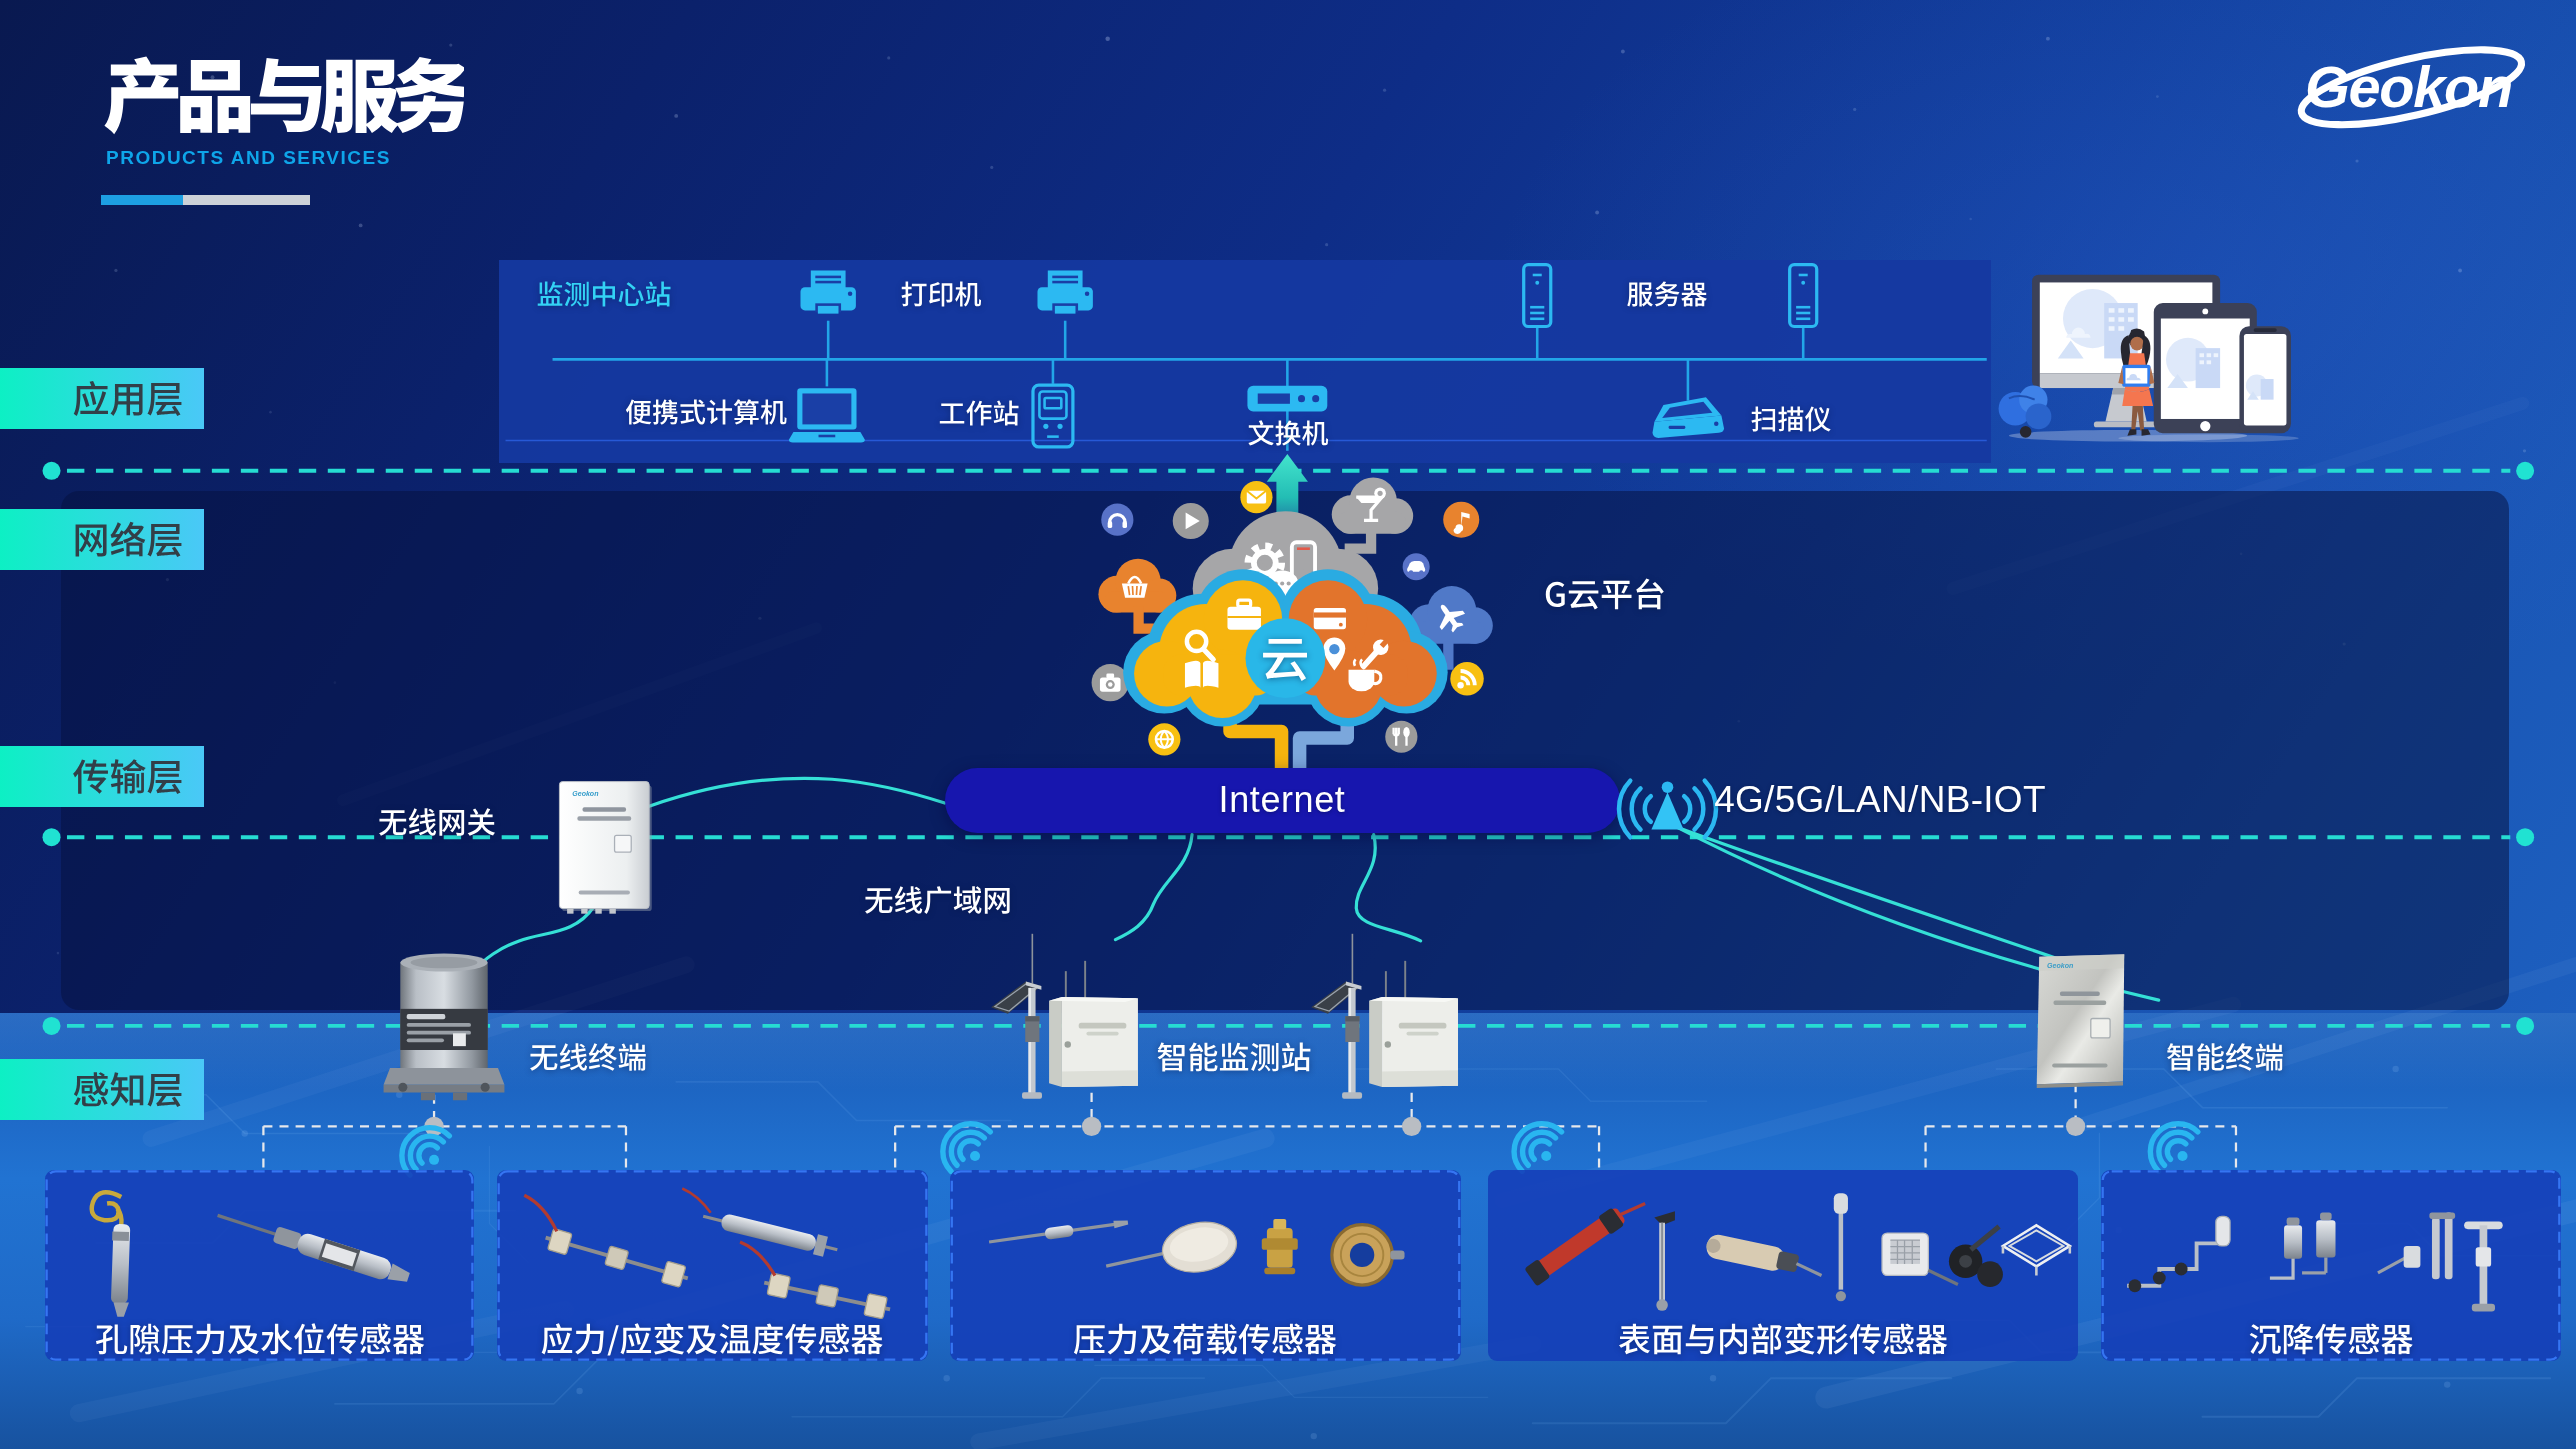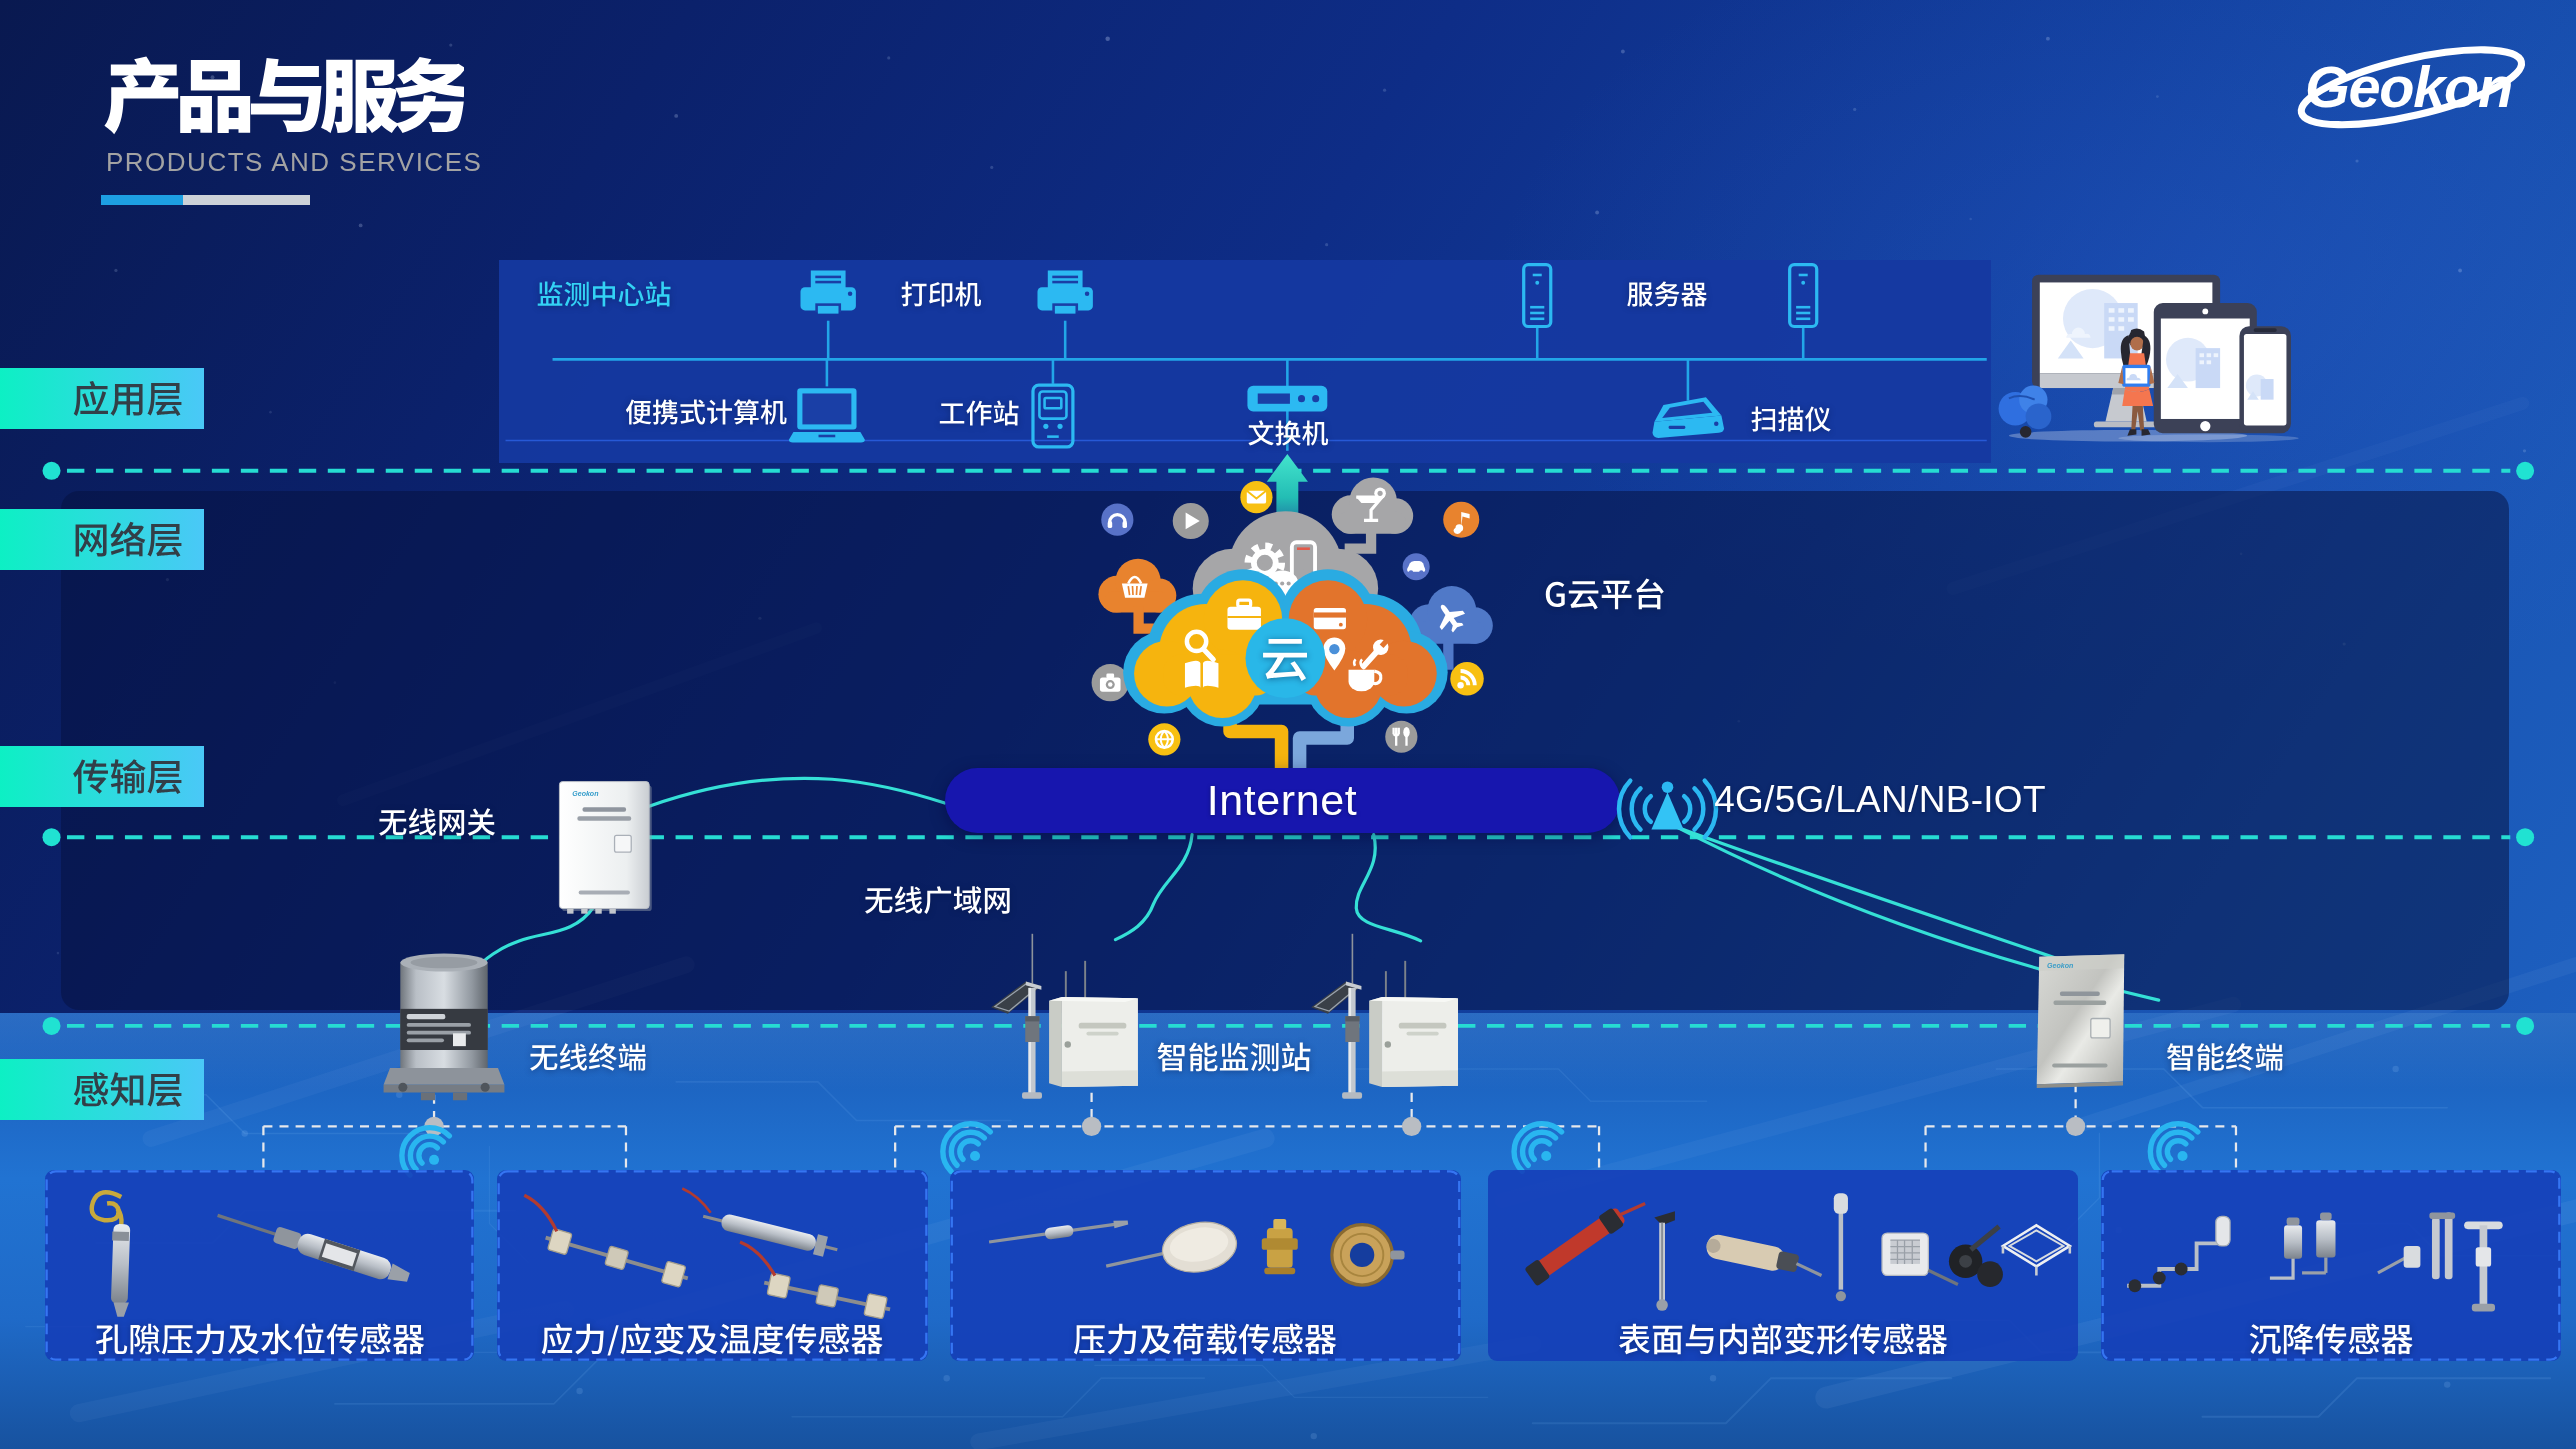--- a/index.html
+++ b/index.html
@@ -12,21 +12,21 @@
   .bg-floor{position:absolute;left:0;top:1013px;width:2576px;height:436px;background:
     linear-gradient(180deg,#1a5ab6 0%,#2173d2 38%,#1f6ac8 70%,#17529f 100%);}
   .bg-floor-glow{position:absolute;left:0;top:1013px;width:2576px;height:77px;background:linear-gradient(180deg,rgba(120,190,255,0.18),rgba(120,190,255,0));}
   .panel-main{position:absolute;left:61px;top:491px;width:2448px;height:519px;border-radius:18px;background:rgba(5,17,64,0.52);}
   .panel-app{position:absolute;left:499px;top:260px;width:1492px;height:203px;background:rgba(21,56,160,0.94);}
   .lbl{position:absolute;transform:translate(-50%,-50%);color:#ffffff;white-space:nowrap;display:flex;align-items:center;justify-content:center;filter:drop-shadow(0 1.3px 3.2px rgba(2,16,60,0.45));}
   .lbl.latin{filter:none;text-shadow:0 1.3px 3.9px rgba(2,16,60,0.5)}
   .cyanlbl{color:#33d2f5}
   .chip{position:absolute;left:0;width:204px;height:61px;background:linear-gradient(90deg,#0df0c4,#4ac8f7);color:#323f48;display:flex;align-items:center;padding-left:72px;box-sizing:border-box;font-size:37px;}
   .title{position:absolute;left:103px;top:55px;color:#ffffff;font-size:80px;}
-  .subtitle{position:absolute;left:106px;top:147px;color:#a3a3a3;font-size:26px;letter-spacing:1.5px;font-weight:400}
+  .subtitle{position:absolute;left:106px;top:147px;color:#0ea5e9;font-size:19px;letter-spacing:1.5px;font-weight:700}
   .progress{position:absolute;left:101px;top:195px;height:10.3px;width:209px;background:#ccd1d8}
   .progress .done{position:absolute;left:0;top:0;height:10.3px;width:82px;background:#1d9fe2}
   .internet-bar{position:absolute;left:945px;top:768px;width:675px;height:65px;border-radius:33px;background:#1716ae;box-shadow:0 3.9px 15.5px rgba(4,4,60,0.45)}
   .sensor-box{position:absolute;top:1170px;height:191px;border-radius:9px;background:rgba(21,62,183,0.88);box-sizing:border-box}
   svg.cjk{display:block}
 </style>
 </head>
 <body>
 
 <div class="stage">
@@ -904,21 +904,21 @@
       </svg>
     </div>
     <div class="lbl " style="left:1605px;top:594px;font-size:33px;">
       <svg class="cjk" width="124" height="33" viewBox="0 0 3701 1000" fill="currentColor" aria-hidden="true">
         <path transform="translate(0,0)" d="M398 894C498 894 581 856 630 807V488H379V584H524V756C499 778 455 792 410 792C257 792 176 684 176 510C176 337 267 231 404 231C475 231 520 261 557 297L619 223C575 176 505 130 401 130C205 130 56 274 56 513C56 755 201 894 398 894Z"></path>
         <path transform="translate(701,0)" d="M164 110V207H845V110ZM138 928C185 910 249 907 780 863C803 902 824 938 839 969L930 914C881 821 782 676 698 564L611 609C647 658 686 716 723 773L266 805C340 714 417 603 480 488H949V391H52V488H347C286 608 209 719 181 751C149 791 127 816 101 823C115 853 133 906 138 928Z"></path>
         <path transform="translate(1701,0)" d="M168 261C204 332 239 425 252 483L343 453C330 395 291 305 254 236ZM744 232C721 301 679 398 644 458L727 484C763 427 808 338 845 259ZM49 525V620H450V963H548V620H953V525H548V195H895V101H102V195H450V525Z"></path>
         <path transform="translate(2701,0)" d="M171 533V963H268V910H728V962H829V533ZM268 819V624H728V819ZM127 457C172 440 236 438 794 409C817 439 837 467 851 492L932 433C879 349 761 226 666 140L592 189C635 230 682 278 725 327L256 346C340 267 424 170 497 68L402 27C328 149 214 274 178 306C145 339 120 359 96 365C107 390 123 437 127 457Z"></path>
       </svg>
     </div>
-    <div class="lbl latin" style="left:1282px;top:800px;font-size:43px;font-weight:500;letter-spacing:0.6px;">Internet</div>
+    <div class="lbl latin" style="left:1282px;top:800px;font-size:36px;font-weight:500;letter-spacing:0.6px;">Internet</div>
     <div class="lbl latin" style="left:1880px;top:800px;font-size:37px;font-weight:normal;letter-spacing:0.3px;">4G/5G/LAN/NB-IOT</div>
     <div class="lbl " style="left:437px;top:822px;font-size:30px;">
       <svg class="cjk" width="118" height="30" viewBox="0 0 4000 1000" fill="currentColor" aria-hidden="true">
         <path transform="translate(0,0)" d="M111 101V194H434C432 259 429 326 420 392H49V485H402C361 649 265 799 35 885C59 905 86 939 99 964C356 860 457 679 500 485H508V805C508 909 538 940 652 940C675 940 798 940 822 940C924 940 953 897 964 732C937 725 894 709 873 692C868 825 861 847 815 847C787 847 685 847 663 847C615 847 607 841 607 804V485H955V392H516C525 326 528 259 531 194H899V101Z"></path>
         <path transform="translate(1000,0)" d="M51 818 71 909C165 879 286 840 402 802L388 724C263 760 135 798 51 818ZM705 101C751 126 811 166 841 194L897 136C867 110 806 73 760 50ZM73 461C88 453 112 448 219 435C180 491 145 535 127 553C96 591 74 614 50 619C61 643 75 685 79 703C102 690 139 680 387 630C385 611 386 575 389 551L208 582C281 496 352 394 412 291L334 242C315 279 294 317 272 352L164 361C223 280 279 178 320 80L232 38C194 155 123 281 101 313C79 346 62 368 42 373C53 398 68 443 73 461ZM876 530C840 586 793 638 738 684C725 636 713 581 704 520L948 474L933 391L692 435C688 399 684 360 681 321L921 284L905 201L676 235C673 170 671 102 672 33H579C579 106 581 178 585 249L432 272L448 357L590 335C593 375 597 414 601 452L412 487L427 572L613 537C625 613 640 682 658 742C575 796 479 840 378 870C400 891 424 924 436 948C526 916 612 875 690 825C730 911 783 962 851 962C925 962 952 930 968 813C947 803 918 783 899 761C895 846 885 871 861 871C826 871 794 834 767 770C842 711 906 644 955 567Z"></path>
         <path transform="translate(2000,0)" d="M83 94V962H178V793C199 806 233 829 246 842C304 781 349 704 386 614C413 654 437 691 455 722L514 658C491 619 457 571 419 519C444 437 463 347 478 250L392 241C383 309 371 375 356 436C320 391 282 346 247 306L192 361C236 412 283 473 327 532C292 634 244 721 178 785V184H825V844C825 862 817 868 798 869C778 870 709 871 644 867C658 892 675 936 680 962C773 962 831 960 868 945C906 929 920 901 920 845V94ZM478 361C522 412 568 471 609 531C572 641 520 732 447 798C468 810 506 836 521 850C581 788 629 710 666 618C695 666 720 712 737 750L801 692C778 643 743 583 700 520C725 439 743 349 757 252L672 243C663 310 652 373 637 433C605 390 570 348 536 310Z"></path>
         <path transform="translate(3000,0)" d="M215 82C253 131 292 196 311 244H128V338H451V463L450 499H65V592H432C396 693 298 797 40 879C66 901 97 941 110 964C354 882 468 775 520 666C604 808 728 908 901 958C916 930 946 887 968 865C789 824 658 727 581 592H939V499H559L560 464V338H885V244H701C736 193 773 130 805 72L702 38C678 100 635 184 596 244H337L400 209C381 162 338 93 295 42Z"></path>
       </svg>
     </div>
     <div class="lbl " style="left:938px;top:900px;font-size:30px;">

